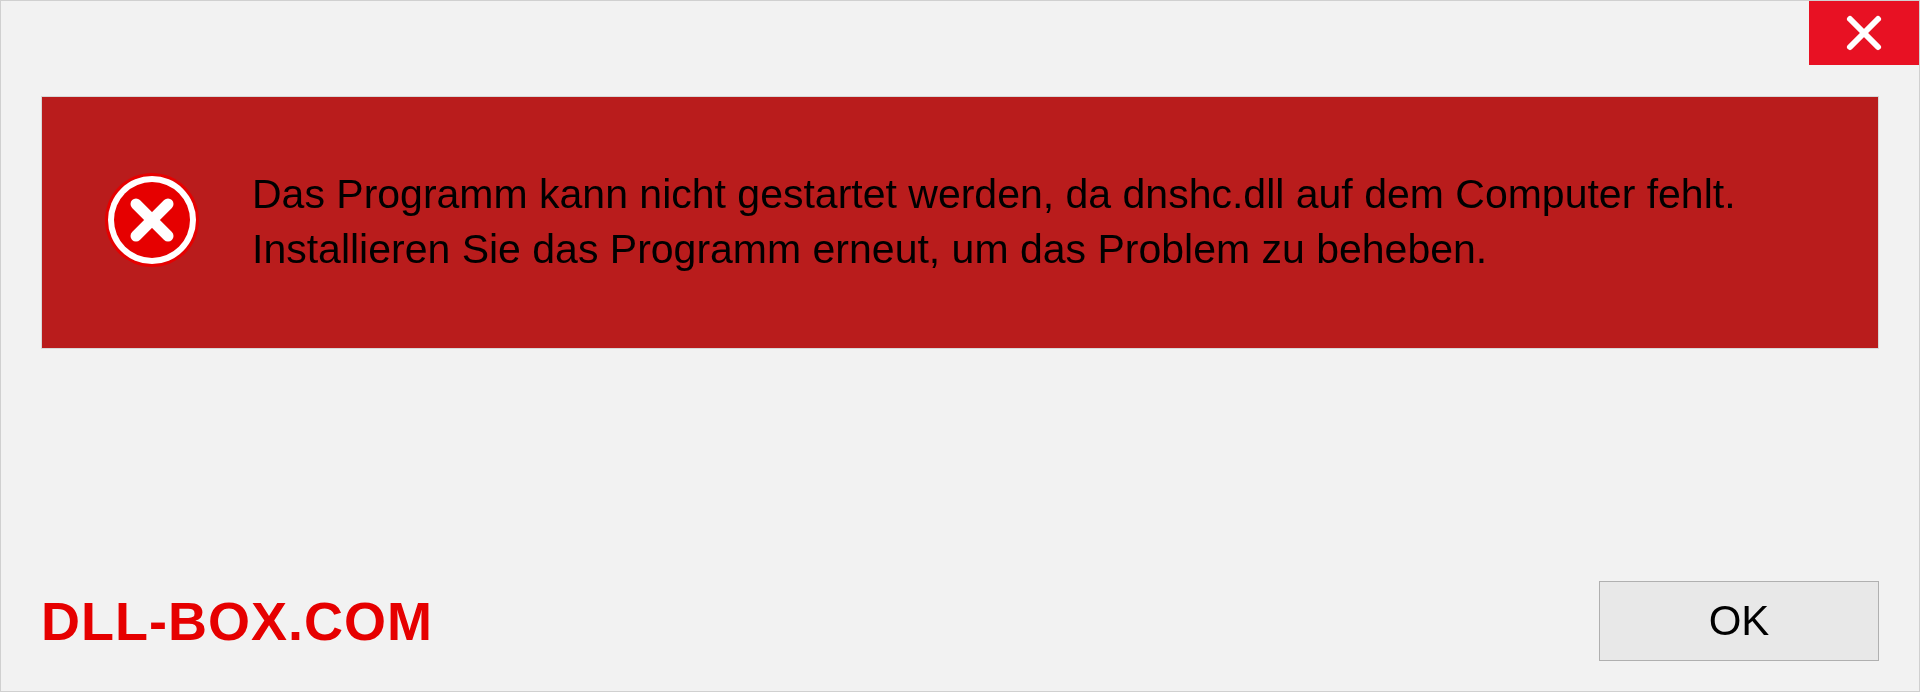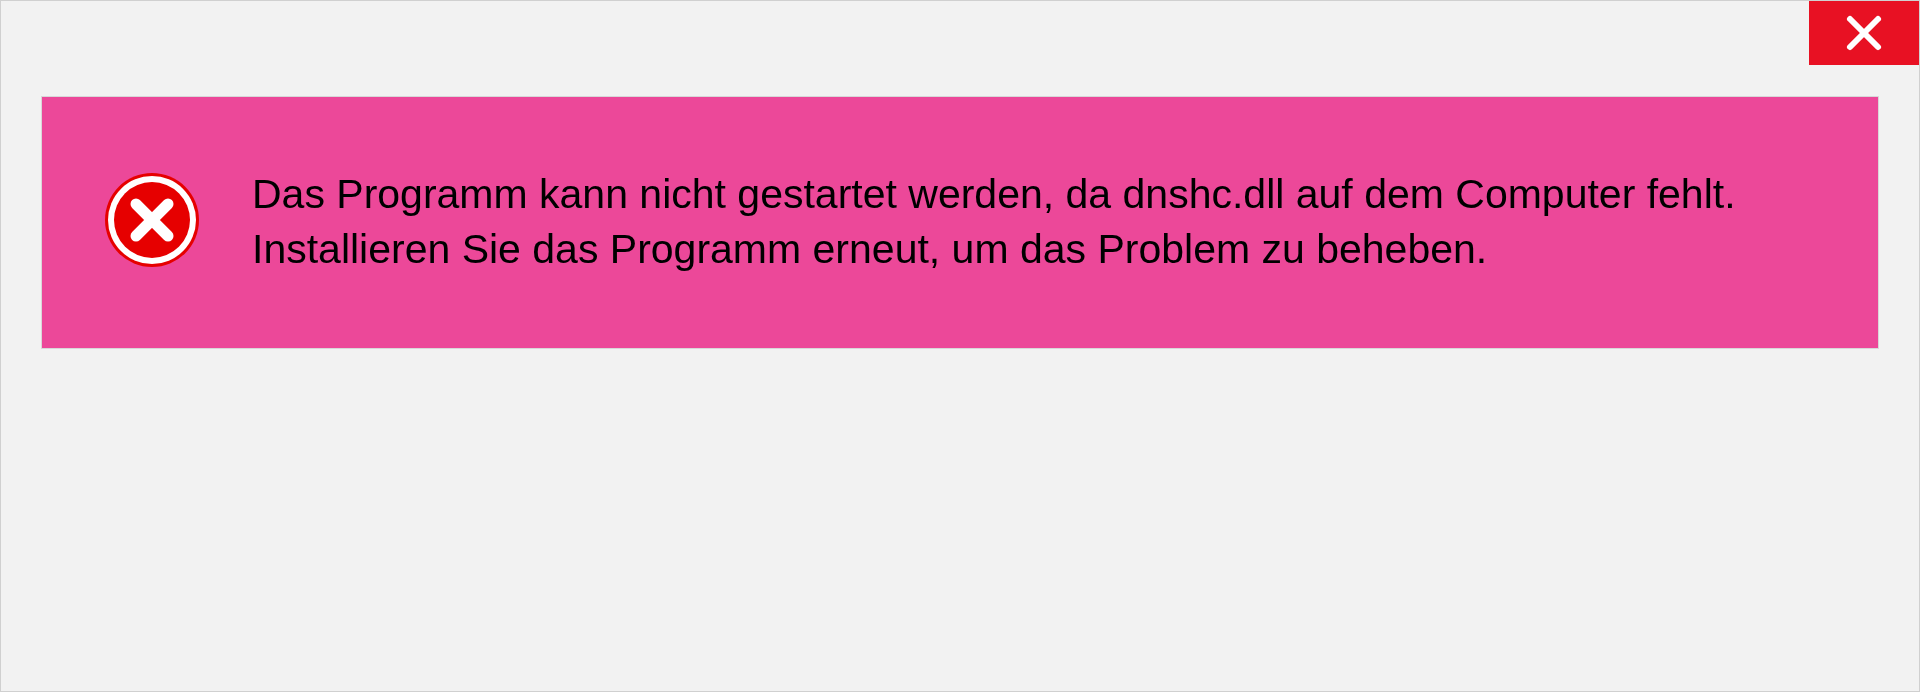--- a/index.html
+++ b/index.html
@@ -44,21 +44,21 @@
       align-items: center;
       justify-content: center;
       cursor: pointer;
     }
     .close-btn svg {
       width: 40px;
       height: 40px;
     }
     .content-box {
       margin: 15px 40px 30px 40px;
-      background: #ec4899;
+      background: #b91c1c;
       border: 1px solid #d8d8d8;
       padding: 70px 60px;
       display: flex;
       align-items: center;
       gap: 50px;
     }
     .error-icon-wrap {
       flex-shrink: 0;
     }
     .error-icon-wrap svg {
@@ -120,13 +120,17 @@
         <circle cx="50" cy="50" r="47" fill="#e60000"></circle>
         <circle cx="50" cy="50" r="44" fill="#ffffff"></circle>
         <circle cx="50" cy="50" r="38" fill="#e60000"></circle>
         <line x1="34" y1="34" x2="66" y2="66" stroke="#ffffff" stroke-width="11" stroke-linecap="round"></line>
         <line x1="66" y1="34" x2="34" y2="66" stroke="#ffffff" stroke-width="11" stroke-linecap="round"></line>
       </svg>
     </div>
     <div class="message">Das Programm kann nicht gestartet werden, da dnshc.dll auf dem Computer fehlt. Installieren Sie das Programm erneut, um das Problem zu beheben.</div>
   </div>
 
+  <div class="footer">
+    <div class="watermark">DLL-BOX.COM</div>
+    <button class="ok-button">OK</button>
+  </div>
 </div>
 
 </body></html>

